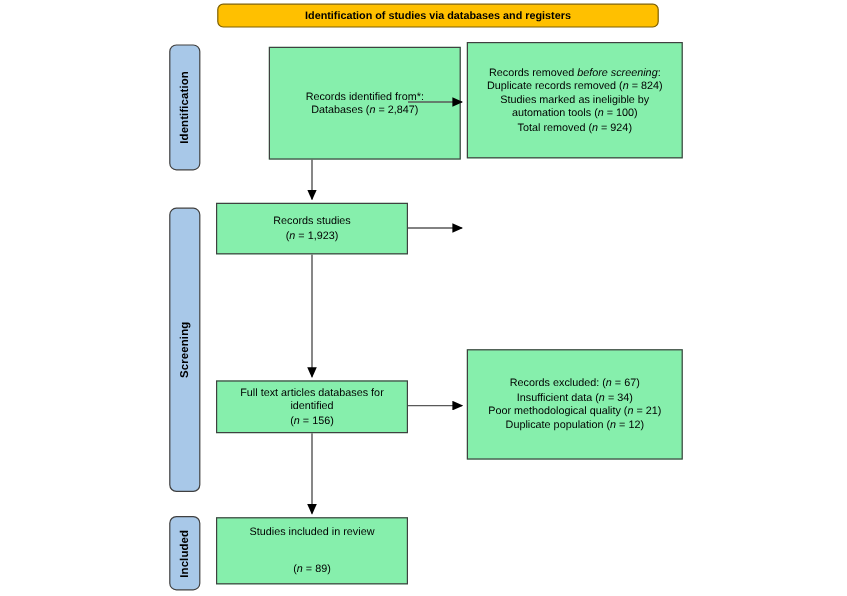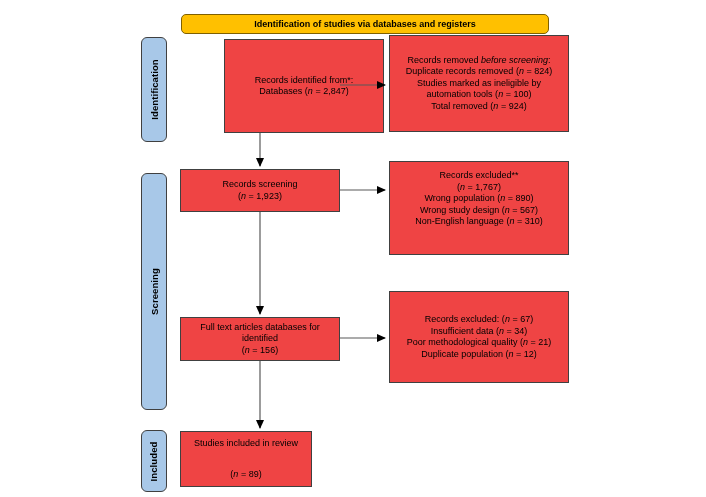--- a/index.html
+++ b/index.html
@@ -1,50 +1,50 @@
 <!DOCTYPE html>
 <html><head>
 <meta charset="utf-8">
 <style>
   html,body{margin:0;padding:0;background:#ffffff;}
   .canvas{
     position:relative;width:706px;height:497px;background:#ffffff;
     font-family:"Liberation Sans",sans-serif;color:#000;overflow:hidden;
   }
   .banner{
-    position:absolute;left:181px;top:14px;width:368px;height:20px;
+    position:absolute;left:181px;top:3px;width:368px;height:20px;
     background:#FFC000;border:1px solid #7F6000;border-radius:5px;
     display:flex;align-items:center;justify-content:center;
     font-weight:bold;font-size:9px;box-sizing:border-box;
   }
   .stage{
     position:absolute;left:141px;width:26px;
     background:#A8C8E8;border:1.5px solid #404040;border-radius:6px;
     display:flex;align-items:center;justify-content:center;box-sizing:border-box;
   }
   .stage span{
     transform:rotate(-90deg);white-space:nowrap;
     font-weight:bold;font-size:9.5px;letter-spacing:0.1px;
   }
   #stage-identification{top:37px;height:105px;}
   #stage-screening{top:173px;height:237px;}
   #stage-included{top:430px;height:62px;}
   .box{
-    position:absolute;background:#ef4444;border:1.5px solid #404040;
+    position:absolute;background:#86efac;border:1.5px solid #404040;
     display:flex;flex-direction:column;justify-content:center;align-items:center;
     text-align:center;font-size:9px;line-height:11.5px;
     padding:3px 6px;box-sizing:border-box;
   }
   #box-identified{left:180px;top:39px;width:160px;height:94px;margin-left:44px;}
   #box-removed{left:389px;top:35px;width:180px;height:97px;}
   #box-screened{left:180px;top:169px;width:160px;height:43px;}
   #box-excluded{left:389px;top:161px;width:180px;height:94px;justify-content:flex-start;padding-top:8px;}
   #box-fulltext{left:180px;top:317px;width:160px;height:44px;}
   #box-excluded2{left:389px;top:291px;width:180px;height:92px;}
-  #box-included{left:180px;top:431px;width:132px;height:56px;gap:19px;}
+  #box-included{left:180px;top:431px;width:160px;height:56px;gap:19px;}
   svg.arrows{position:absolute;left:0;top:0;pointer-events:none;}
 </style>
 </head>
 <body>
 
 <div class="canvas">
 
   <div class="banner">
     <span>Identification of studies via databases and registers</span>
   </div>
@@ -64,29 +64,22 @@
       <div>Databases (<i>n</i> = 2,847)</div>
     </div>
   <div class="box" id="box-removed">
       <div>Records removed <i>before screening</i>:</div>
       <div>Duplicate records removed (<i>n</i> = 824)</div>
       <div>Studies marked as ineligible by</div>
       <div>automation tools (<i>n</i> = 100)</div>
       <div>Total removed (<i>n</i> = 924)</div>
     </div>
   <div class="box" id="box-screened">
-      <div>Records screening</div>
+      <div>Records studies</div>
       <div>(<i>n</i> = 1,923)</div>
-    </div>
-  <div class="box" id="box-excluded">
-      <div>Records excluded**</div>
-      <div>(<i>n</i> = 1,767)</div>
-      <div>Wrong population (<i>n</i> = 890)</div>
-      <div>Wrong study design (<i>n</i> = 567)</div>
-      <div>Non-English language (<i>n</i> = 310)</div>
     </div>
   <div class="box" id="box-fulltext">
       <div>Full text articles databases for</div>
       <div>identified</div>
       <div>(<i>n</i> = 156)</div>
     </div>
   <div class="box" id="box-excluded2">
       <div>Records excluded: (<i>n</i> = 67)</div>
       <div>Insufficient data (<i>n</i> = 34)</div>
       <div>Poor methodological quality (<i>n</i> = 21)</div>

